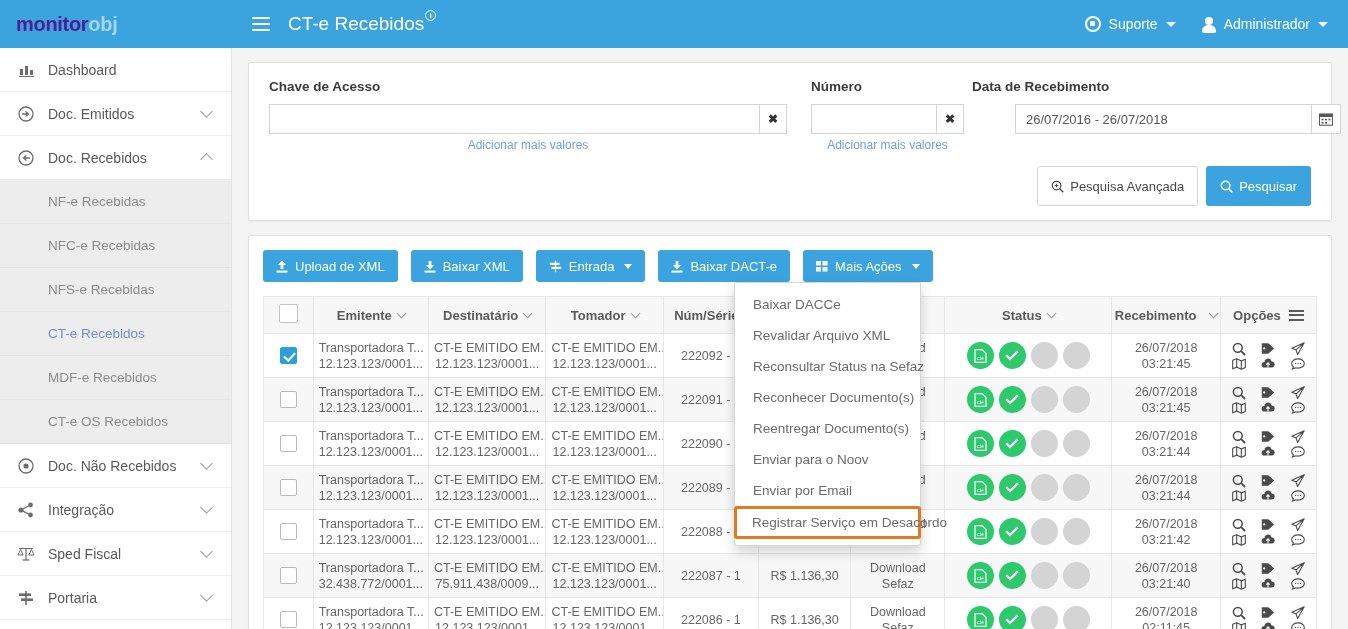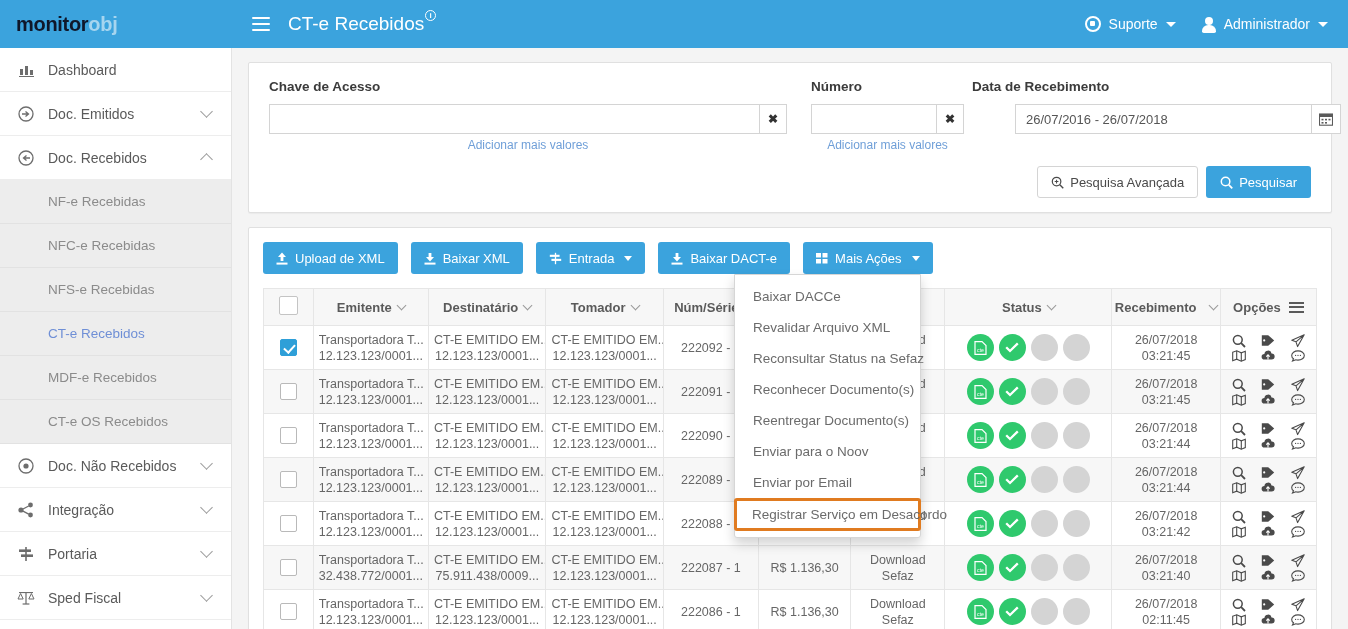--- a/index.html
+++ b/index.html
@@ -15,21 +15,21 @@
   .topbar {
     position: absolute; top: 0; left: 0; width: 1348px; height: 48px;
     background: #3ba3dd; display: flex; align-items: center;
     z-index: 40;
   }
   .brand {
     width: 232px; height: 48px; display: flex; align-items: center;
     padding-left: 16px; flex: 0 0 232px;
   }
   .brand-txt { font-size: 20px; font-weight: bold; letter-spacing: -0.3px; }
-  .brand-a { color: #0f172a; }
+  .brand-a { color: #4c1d95; }
   .brand-b { color: #a6d5ef; }
 
   .hamburger {
     width: 18px; height: 14px; margin-left: 20px; margin-right: 18px;
     display: flex; flex-direction: column; justify-content: space-between;
     cursor: pointer;
   }
   .hamburger i { display: block; height: 2px; background: #fff; border-radius: 1px; }
 
   .page-title {
@@ -150,21 +150,21 @@
   }
   .cal-btn {
     width: 30px; height: 30px; border: 1px solid #d4d4d4;
     background: #fff; display: flex; align-items: center;
     justify-content: center; cursor: pointer;
   }
   .filter-actions {
     display: flex; justify-content: flex-end; gap: 8px; margin-top: 14px;
   }
   .btn {
-    height: 32px; padding: 11px 13px; border-radius: 3px;
+    height: 40px; padding: 11px 13px; border-radius: 3px;
     font-size: 13px; display: inline-flex; align-items: center;
     gap: 6px; cursor: pointer; border: 1px solid transparent;
     font-family: "Liberation Sans", sans-serif; white-space: nowrap;
   }
   .btn-default { background: #fff; border-color: #d4d4d4; color: #4a4a4a; }
   .btn-primary { background: #3ba3dd; color: #fff; }
 
   
   .table-card { margin-top: 14px; padding: 14px 14px 0 14px; position: relative; }
   .toolbar { display: flex; gap: 13px; margin-bottom: 14px; position: relative; }
@@ -361,41 +361,41 @@
           <circle cx="3" cy="8" r="2.6" fill="#6d6d6d"></circle>
           <path d="M5 7 L10.7 4 M5 9.2 L10.7 12.2" stroke="#6d6d6d" stroke-width="1.3"></path>
         </svg>
     </span>
     <span class="nav-lbl">Integração</span>
     <span class="chev"></span>
   </div>
 
   <div class="nav-item">
     <span class="nav-ico">
-      <svg width="16" height="16" viewBox="0 0 16 16">
-          <rect x="7.2" y="1" width="1.6" height="14" fill="#6d6d6d"></rect>
-          <rect x="1" y="3.4" width="12" height="2.6" fill="#6d6d6d"></rect>
-          <rect x="3" y="8.4" width="12" height="2.6" fill="#6d6d6d"></rect>
-        </svg>
-    </span>
-    <span class="nav-lbl">Portaria</span>
-    <span class="chev"></span>
-  </div>
-
-  <div class="nav-item">
-    <span class="nav-ico">
       <svg width="18" height="15" viewBox="0 0 18 15">
           <rect x="8.4" y="2" width="1.2" height="12" fill="#6d6d6d"></rect>
           <rect x="2" y="2" width="14" height="1.1" fill="#6d6d6d"></rect>
           <path d="M3.6 3.5 L1 9 h5.2 Z" fill="none" stroke="#6d6d6d" stroke-width="1"></path>
           <path d="M14.4 3.5 L11.8 9 H17 Z" fill="none" stroke="#6d6d6d" stroke-width="1"></path>
           <rect x="5.6" y="13.4" width="6.8" height="1.2" fill="#6d6d6d"></rect>
         </svg>
     </span>
     <span class="nav-lbl">Sped Fiscal</span>
+    <span class="chev"></span>
+  </div>
+
+  <div class="nav-item">
+    <span class="nav-ico">
+      <svg width="16" height="16" viewBox="0 0 16 16">
+          <rect x="7.2" y="1" width="1.6" height="14" fill="#6d6d6d"></rect>
+          <rect x="1" y="3.4" width="12" height="2.6" fill="#6d6d6d"></rect>
+          <rect x="3" y="8.4" width="12" height="2.6" fill="#6d6d6d"></rect>
+        </svg>
+    </span>
+    <span class="nav-lbl">Portaria</span>
     <span class="chev"></span>
   </div>
 </div>
 
 <div class="main">
 
   <div class="card filter-card">
     <div class="filter-row">
       <div class="fld" style="width:520px;">
         <div class="fld-label">Chave de Acesso</div>

